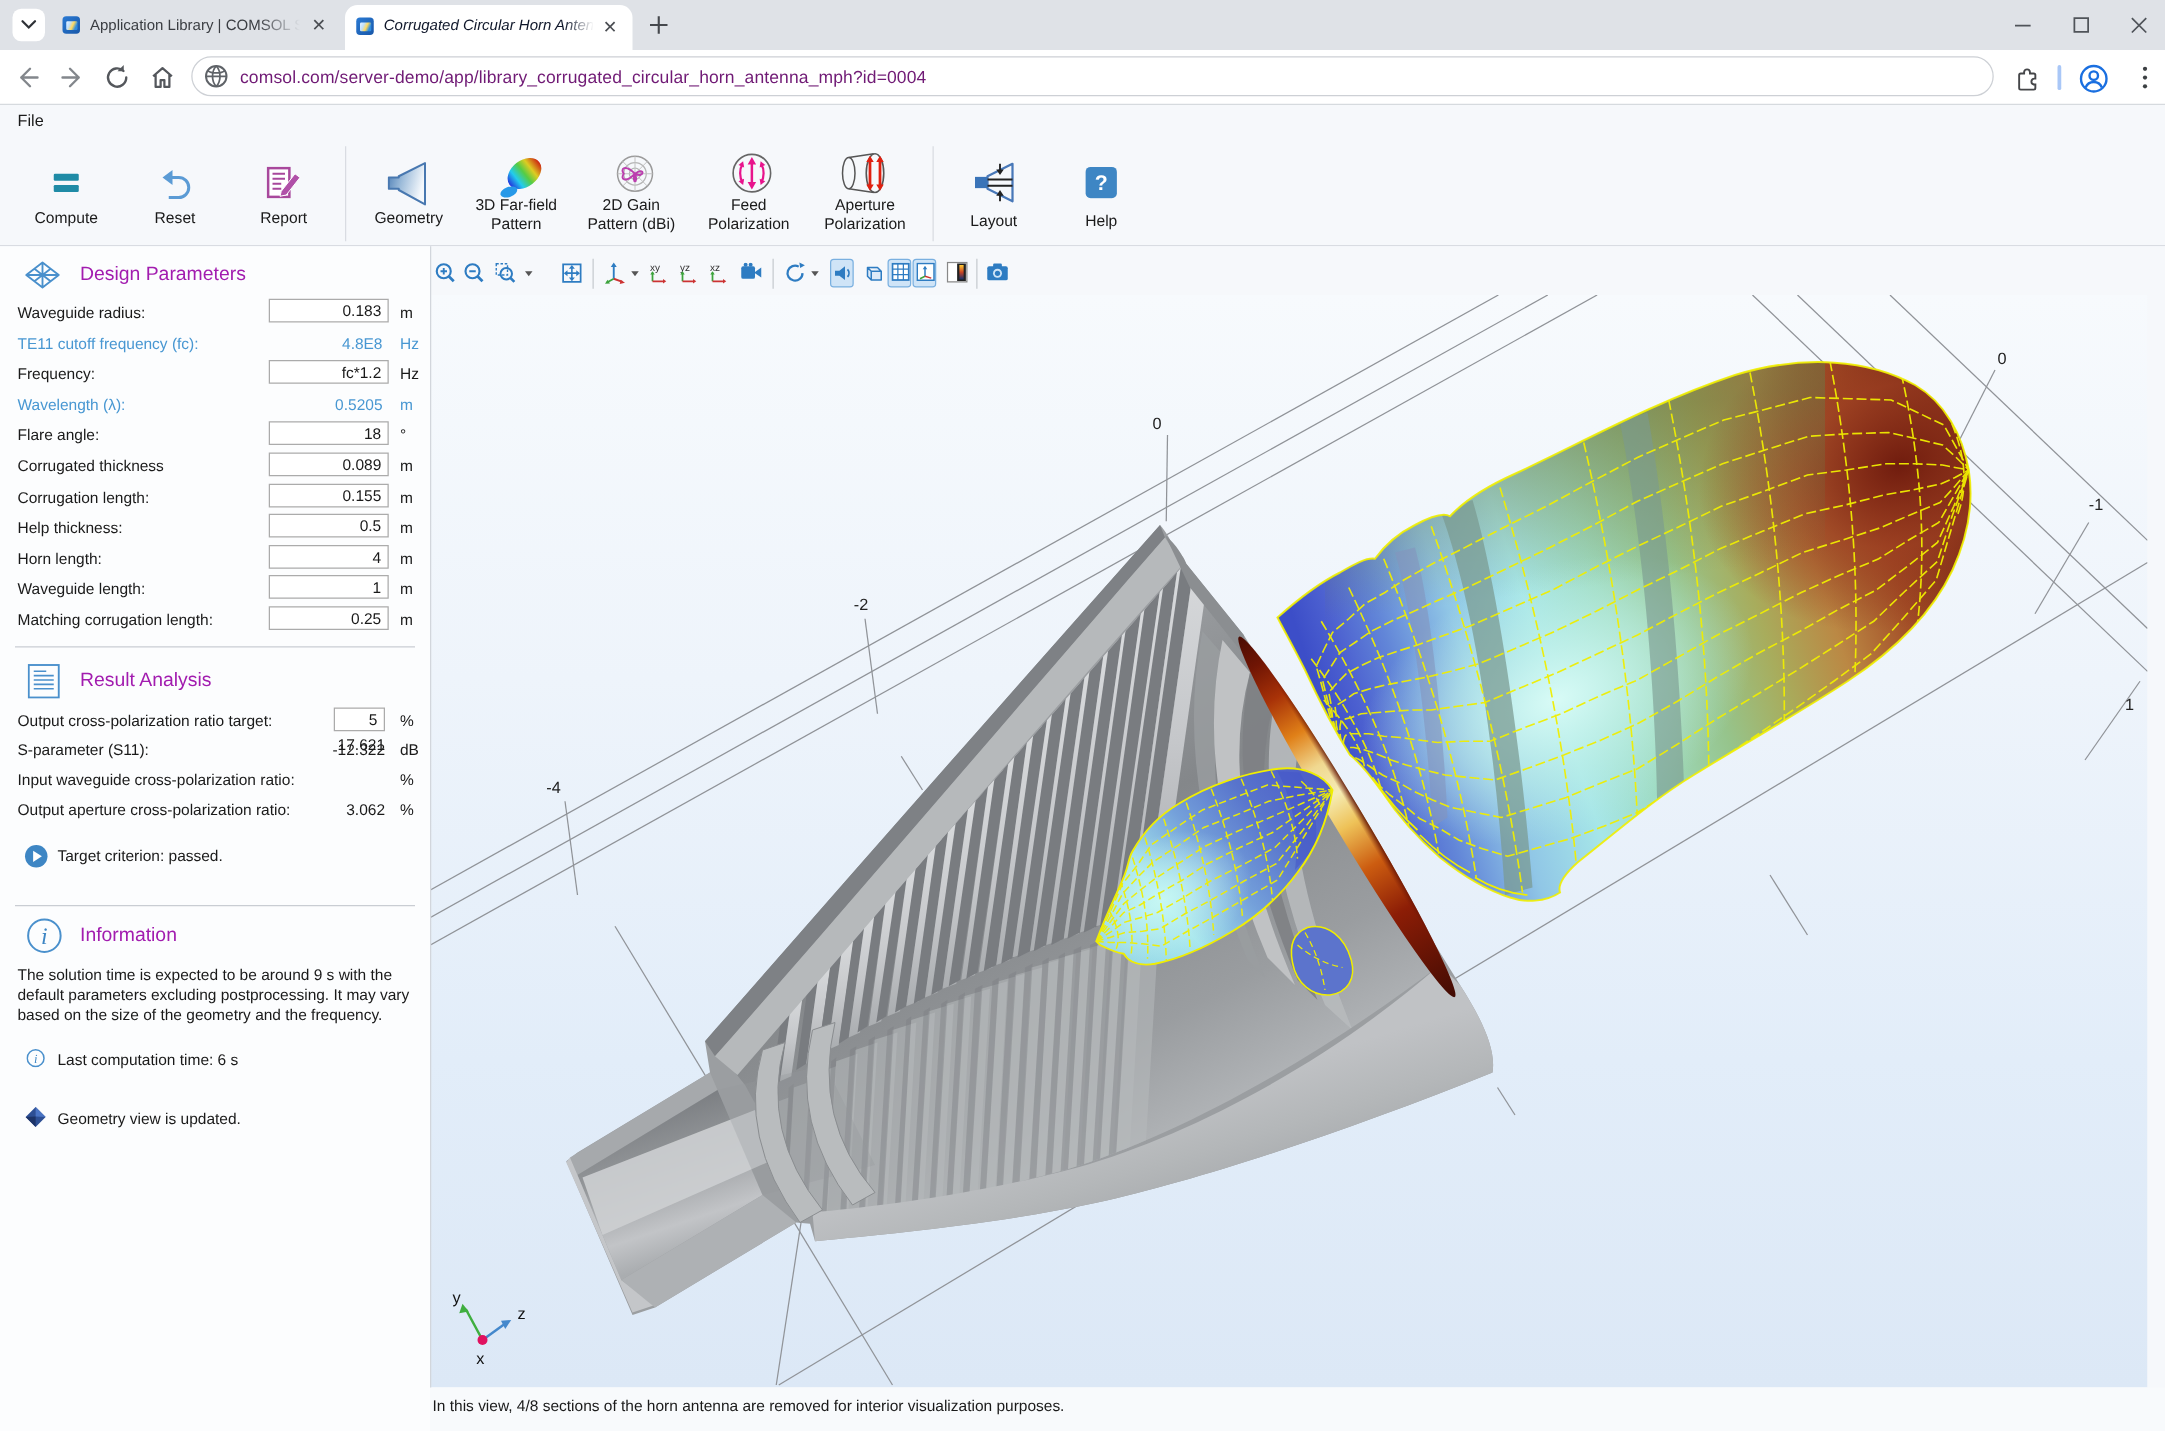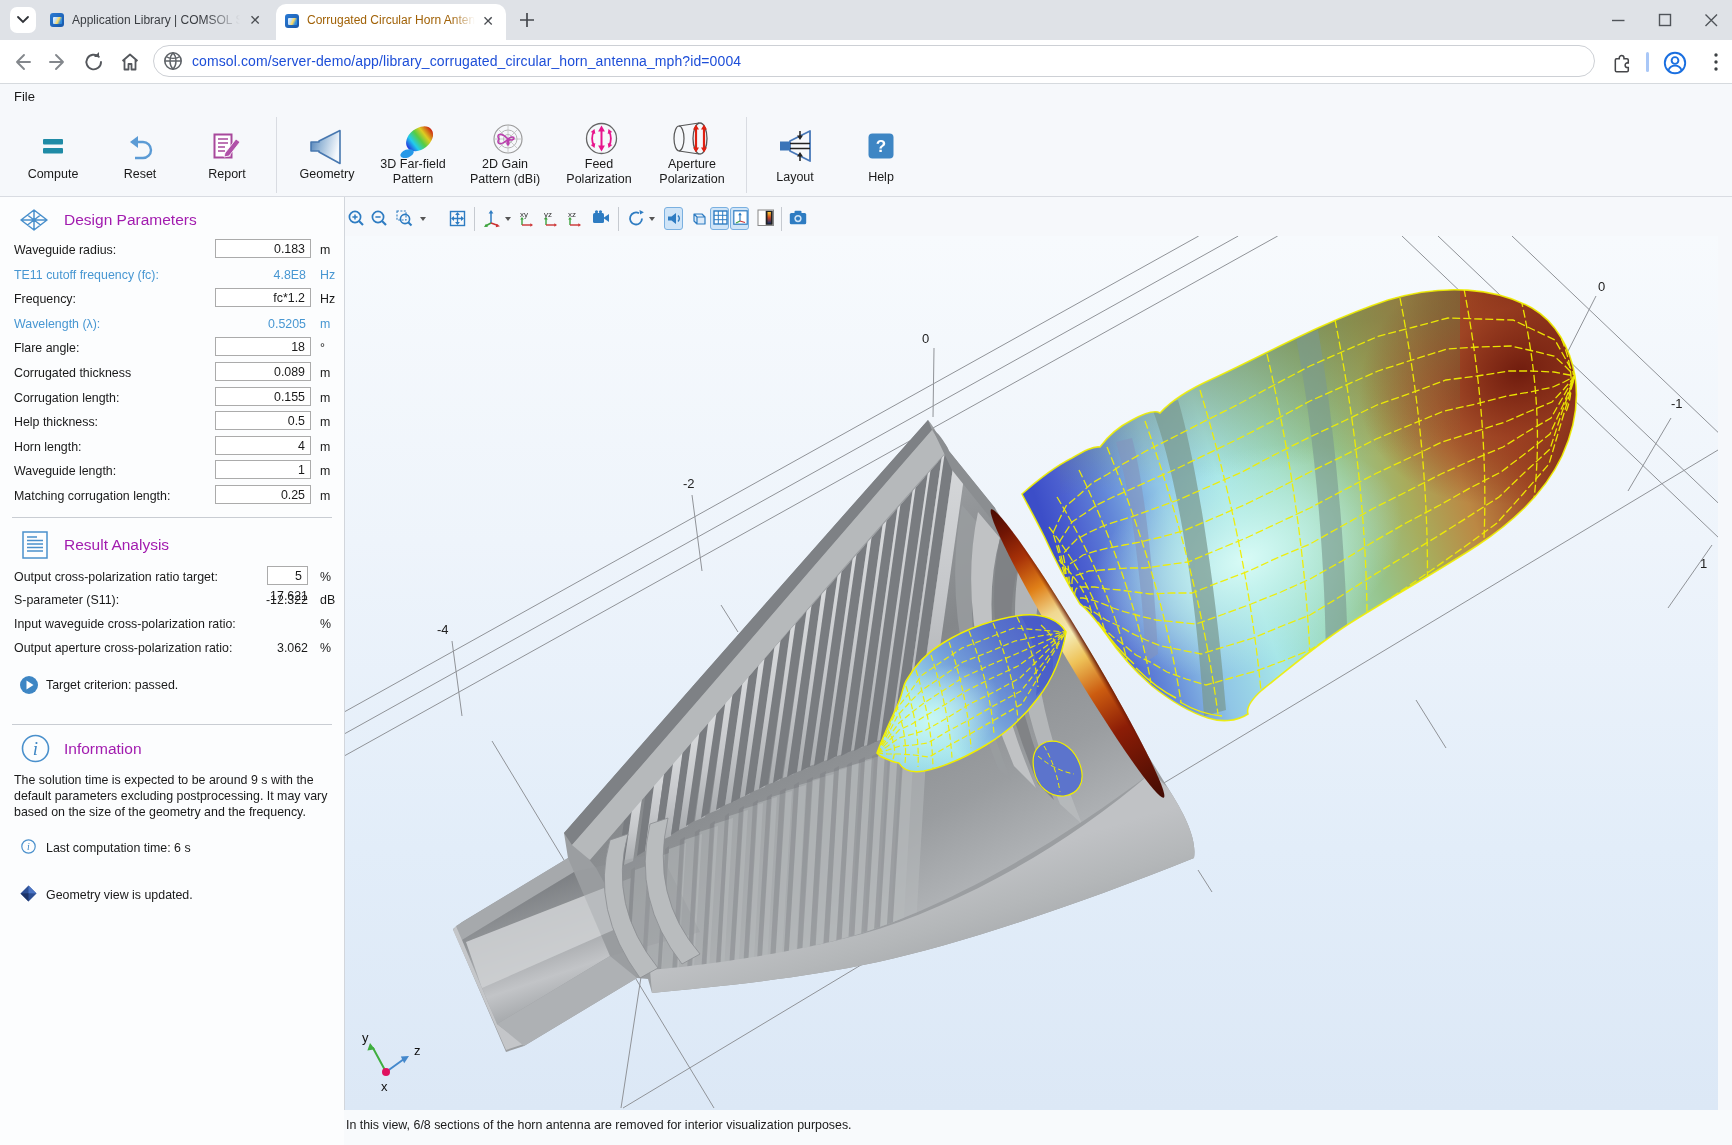--- a/index.html
+++ b/index.html
@@ -8,31 +8,31 @@
 .abs { position:absolute; }
 
 
 #tabstrip { left:0; top:0; width:1732px; height:40px; background:#dfe2e7; }
 #chevbtn { left:10px; top:7px; width:26px; height:26px; background:#fff; border-radius:7px; }
 .tabtitle { font-size:12px; color:#3a3d42; white-space:nowrap; overflow:hidden; }
 #tab1 { left:42px; top:6px; width:228px; height:28px; }
 #tab1 .tabtitle { position:absolute; left:30px; top:7px; width:168px;
   -webkit-mask-image:linear-gradient(90deg,#000 80%,transparent); }
 #tabactive { left:276px; top:4px; width:230px; height:36px; background:#fff; border-radius:10px 10px 0 0; }
-#tabactive .tabtitle { position:absolute; left:31px; top:9px; width:168px; color:#a16207;
+#tabactive .tabtitle { position:absolute; left:31px; top:9px; width:168px; color:#0f172a;font-style:italic;
   -webkit-mask-image:linear-gradient(90deg,#000 86%,transparent); }
 .favicon { position:absolute; width:14px; height:14px; border-radius:3px;
   background:linear-gradient(135deg,#2a7ad4 0%,#1857a8 100%); }
 .favicon i { position:absolute; left:2.5px; top:3.5px; width:9px; height:7px; border-radius:1px;
   background:linear-gradient(115deg,#e8f4ff 0%,#bfe0ff 30%,#ffd95e 55%,#2f8de0 80%); display:block; }
 .tabx { position:absolute; width:16px; height:16px; color:#4a4d52; font-size:14px; line-height:16px; text-align:center; }
 
 #toolbar { left:0; top:40px; width:1732px; height:44px; background:#fff; }
 #omnibox { left:153px; top:45px; width:1442px; height:32px; background:#fff; border:1px solid #cdd0d5; border-radius:16px; }
-#url { position:absolute; left:192px; top:53px; font-size:14px; color:#1d4ed8; letter-spacing:0.1px; }
+#url { position:absolute; left:192px; top:53px; font-size:14px; color:#701a75; letter-spacing:0.1px; }
 #toolhair { left:0; top:83px; width:1732px; height:1px; background:#d6dade; }
 
 
 #filemenu { left:14px; top:89px; font-size:13px; color:#1a1a1a; }
 .ribbonsep { width:1px; background:#d9dce2; top:117px; height:76px; }
 .rlabel { position:absolute; font-size:12.5px; color:#1a1a1a; text-align:center; line-height:14.5px; white-space:nowrap; }
 #ribbonhair { left:0; top:196px; width:1732px; height:1px; background:#d9dce2; }
 
 
 #lpanel { left:0; top:197px; width:344px; height:948px; background:#fcfdfe; }
@@ -719,14 +719,14 @@
 <line x1="386" y1="1072" x2="404" y2="1059" stroke="#4488cc" stroke-width="2"></line>
 <path d="M 409,1056 l -8.2,0.6 l 3.4,6.6 z" fill="#4488cc" stroke="none"></path>
 <circle cx="386" cy="1072" r="4" fill="#e0115f" stroke="none"></circle>
 <text x="362" y="1042" font-size="13" fill="#111" stroke="none">y</text>
 <text x="414" y="1055" font-size="13" fill="#111" stroke="none">z</text>
 <text x="381" y="1091" font-size="13" fill="#111" stroke="none">x</text>
 </g>
   </svg>
 
 <div class="abs" id="statusrow">
-    <div id="statustext">In this view, 6/8 sections of the horn antenna are removed for interior visualization purposes.</div>
+    <div id="statustext">In this view, 4/8 sections of the horn antenna are removed for interior visualization purposes.</div>
   </div>
 
 </body></html>

